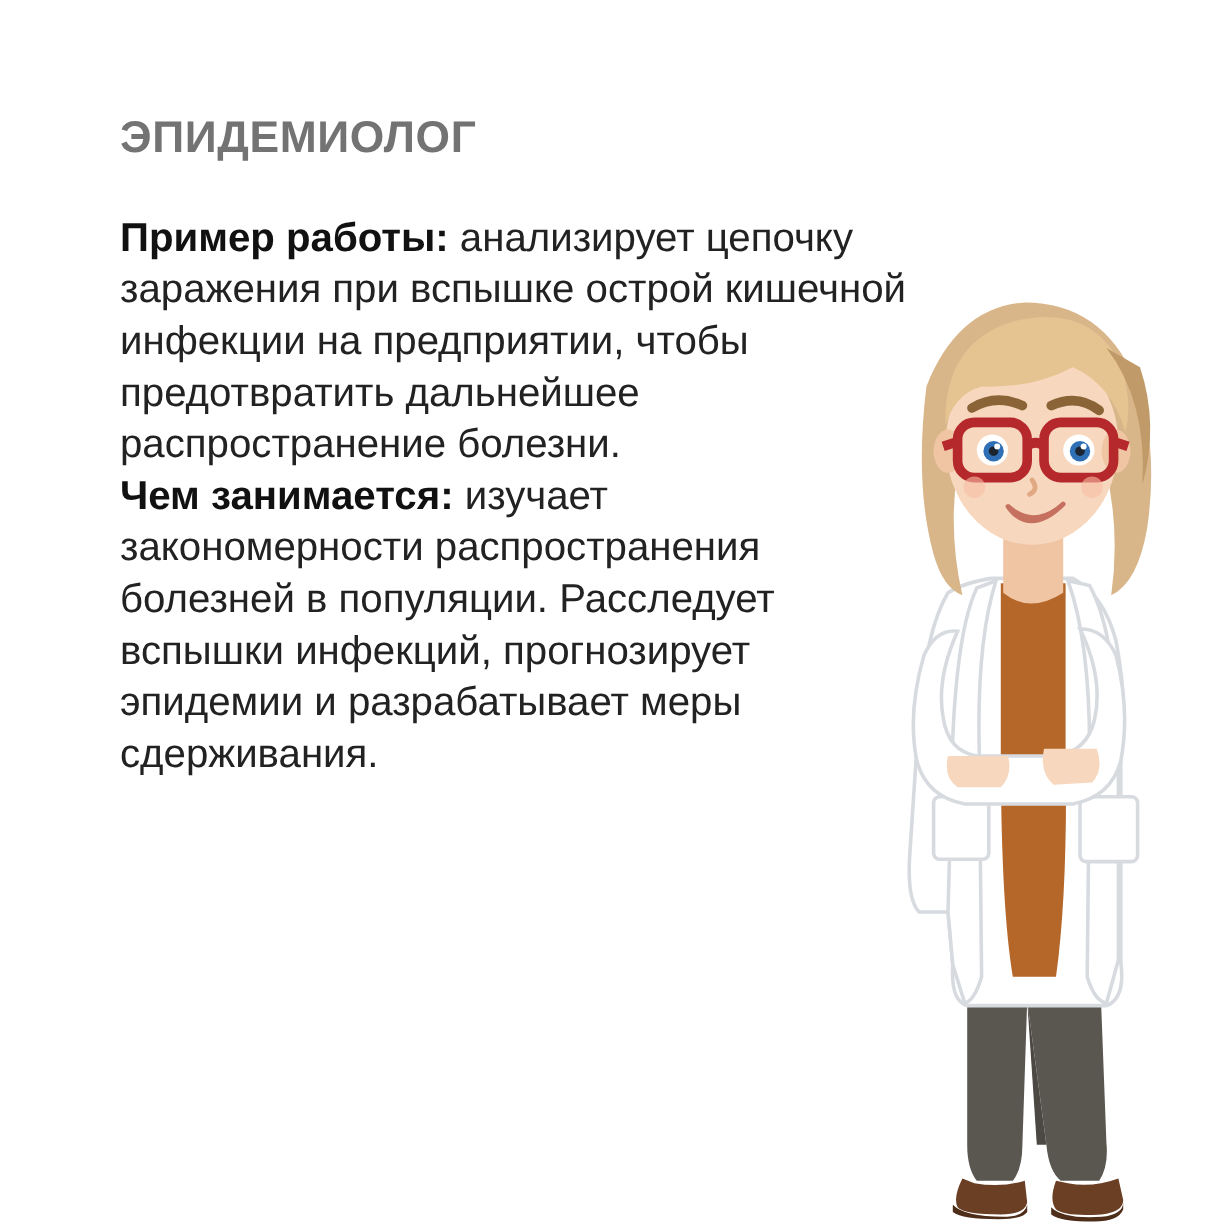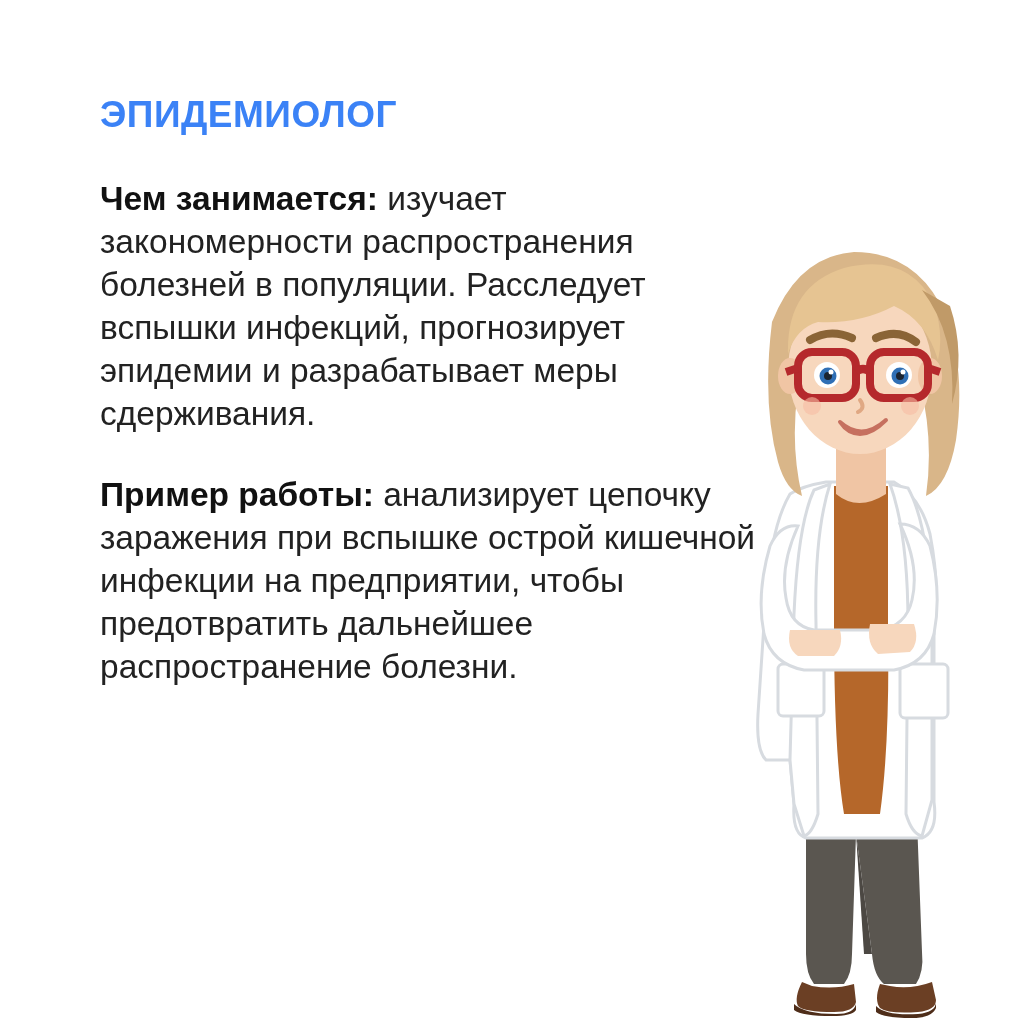--- a/index.html
+++ b/index.html
@@ -20,21 +20,21 @@
   .content {
     position: absolute;
     left: 100px;
     top: 96px;
     width: 690px;
   }
   .title {
     font-size: 37px;
     font-weight: bold;
     letter-spacing: 0.5px;
-    color: #3b82f6;
+    color: #737373;
     margin: 0 0 42px 0;
     line-height: 1.05;
   }
   .para {
     font-size: 33.5px;
     line-height: 1.285;
     color: #222222;
     margin: 0 0 38px 0;
     max-width: 620px;
   }
@@ -62,26 +62,26 @@
   }
 </style>
 </head>
 <body>
 
 <div class="page">
 
   <div class="content">
     <h1 class="title">ЭПИДЕМИОЛОГ</h1>
 
+    <p class="para second">
+      <span class="lead">Пример работы:</span><span> анализирует цепочку заражения при вспышке острой кишечной инфекции на предприятии, чтобы предотвратить дальнейшее распространение болезни.</span>
+    </p>
+
     <p class="para">
       <span class="lead">Чем занимается:</span><span> изучает закономерности распространения болезней в популяции. Расследует вспышки инфекций, прогнозирует эпидемии и разрабатывает меры сдерживания.</span>
-    </p>
-
-    <p class="para second">
-      <span class="lead">Пример работы:</span><span> анализирует цепочку заражения при вспышке острой кишечной инфекции на предприятии, чтобы предотвратить дальнейшее распространение болезни.</span>
     </p>
   </div>
 
   <div class="illustration">
     <svg viewBox="0 0 330 830" xmlns="http://www.w3.org/2000/svg" aria-hidden="true">
 
       <g>
         <path d="M112 600 L112 760 Q112 780 120 790 L150 790 Q158 780 158 760 L162 640 L178 760 Q180 782 190 790 L222 790 Q230 778 228 758 L222 600 Z" fill="#5a5650"></path>
         <path d="M162 640 L170 760 L178 760 Z" fill="#4c4843"></path>
       </g>

